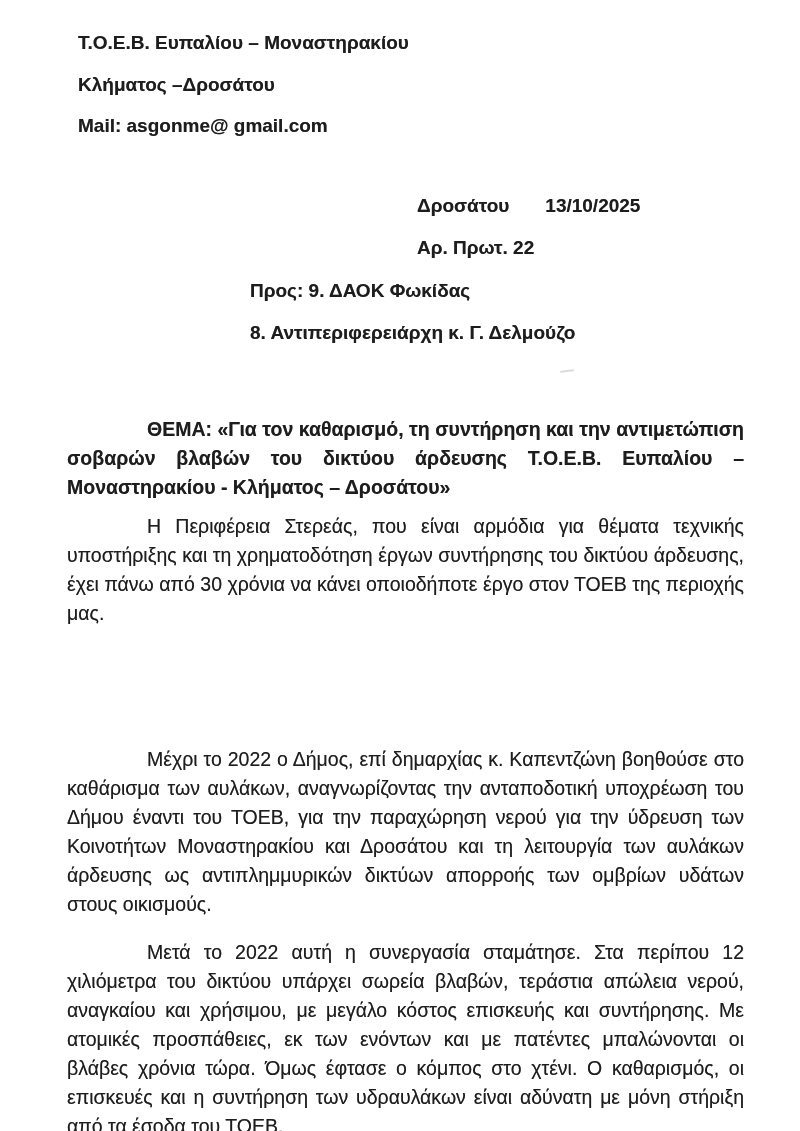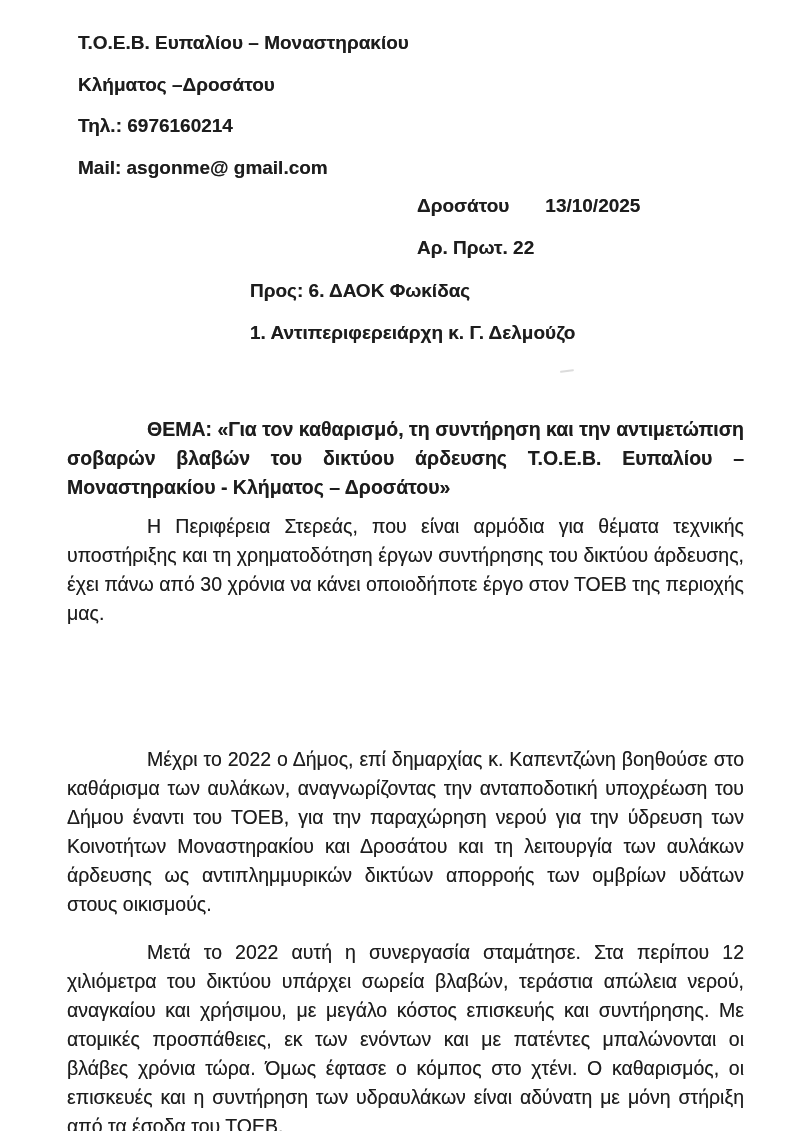--- a/index.html
+++ b/index.html
@@ -79,34 +79,33 @@
   }
 </style>
 </head>
 <body>
 
 <div class="page">
 
   <div class="sender">
     <div>Τ.Ο.Ε.Β. Ευπαλίου – Μοναστηρακίου</div>
     <div>Κλήματος –Δροσάτου</div>
-    <div>Τηλ.: 6976160214</div>
     <div>Mail: asgonme@ gmail.com</div>
   </div>
 
   <div class="issue">
     <div>
       <span>Δροσάτου</span><span class="date-value">13/10/2025</span>
     </div>
     <div>Αρ. Πρωτ. 22</div>
   </div>
 
   <div class="recipients">
-    <div>Προς: 6. ΔΑΟΚ Φωκίδας</div>
-    <div>1. Αντιπεριφερειάρχη κ. Γ. Δελμούζο</div>
+    <div>Προς: 9. ΔΑΟΚ Φωκίδας</div>
+    <div>8. Αντιπεριφερειάρχη κ. Γ. Δελμούζο</div>
   </div>
 
   <p class="body-par subject">ΘΕΜΑ: «Για τον καθαρισμό, τη συντήρηση και την αντιμετώπιση σοβαρών βλαβών του δικτύου άρδευσης Τ.Ο.Ε.Β. Ευπαλίου – Μοναστηρακίου - Κλήματος – Δροσάτου»</p>
 
   <p class="body-par p1">Η Περιφέρεια Στερεάς, που είναι αρμόδια για θέματα τεχνικής υποστήριξης και τη χρηματοδότηση έργων συντήρησης του δικτύου άρδευσης, έχει πάνω από 30 χρόνια να κάνει οποιοδήποτε έργο στον ΤΟΕΒ της περιοχής μας.</p>
 
 
   <p class="body-par p3">Μέχρι το 2022 ο Δήμος, επί δημαρχίας κ. Καπεντζώνη βοηθούσε στο καθάρισμα των αυλάκων, αναγνωρίζοντας την ανταποδοτική υποχρέωση του Δήμου έναντι του ΤΟΕΒ, για την παραχώρηση νερού για την ύδρευση των Κοινοτήτων Μοναστηρακίου και Δροσάτου και τη λειτουργία των αυλάκων άρδευσης ως αντιπλημμυρικών δικτύων απορροής των ομβρίων υδάτων στους οικισμούς.</p>
 
   <p class="body-par p4">Μετά το 2022 αυτή η συνεργασία σταμάτησε. Στα περίπου 12 χιλιόμετρα του δικτύου υπάρχει σωρεία βλαβών, τεράστια απώλεια νερού, αναγκαίου και χρήσιμου, με μεγάλο κόστος επισκευής και συντήρησης. Με ατομικές προσπάθειες, εκ των ενόντων και με πατέντες μπαλώνονται οι βλάβες χρόνια τώρα. Όμως έφτασε ο κόμπος στο χτένι. Ο καθαρισμός, οι επισκευές και η συντήρηση των υδραυλάκων είναι αδύνατη με μόνη στήριξη από τα έσοδα του ΤΟΕΒ.</p>

